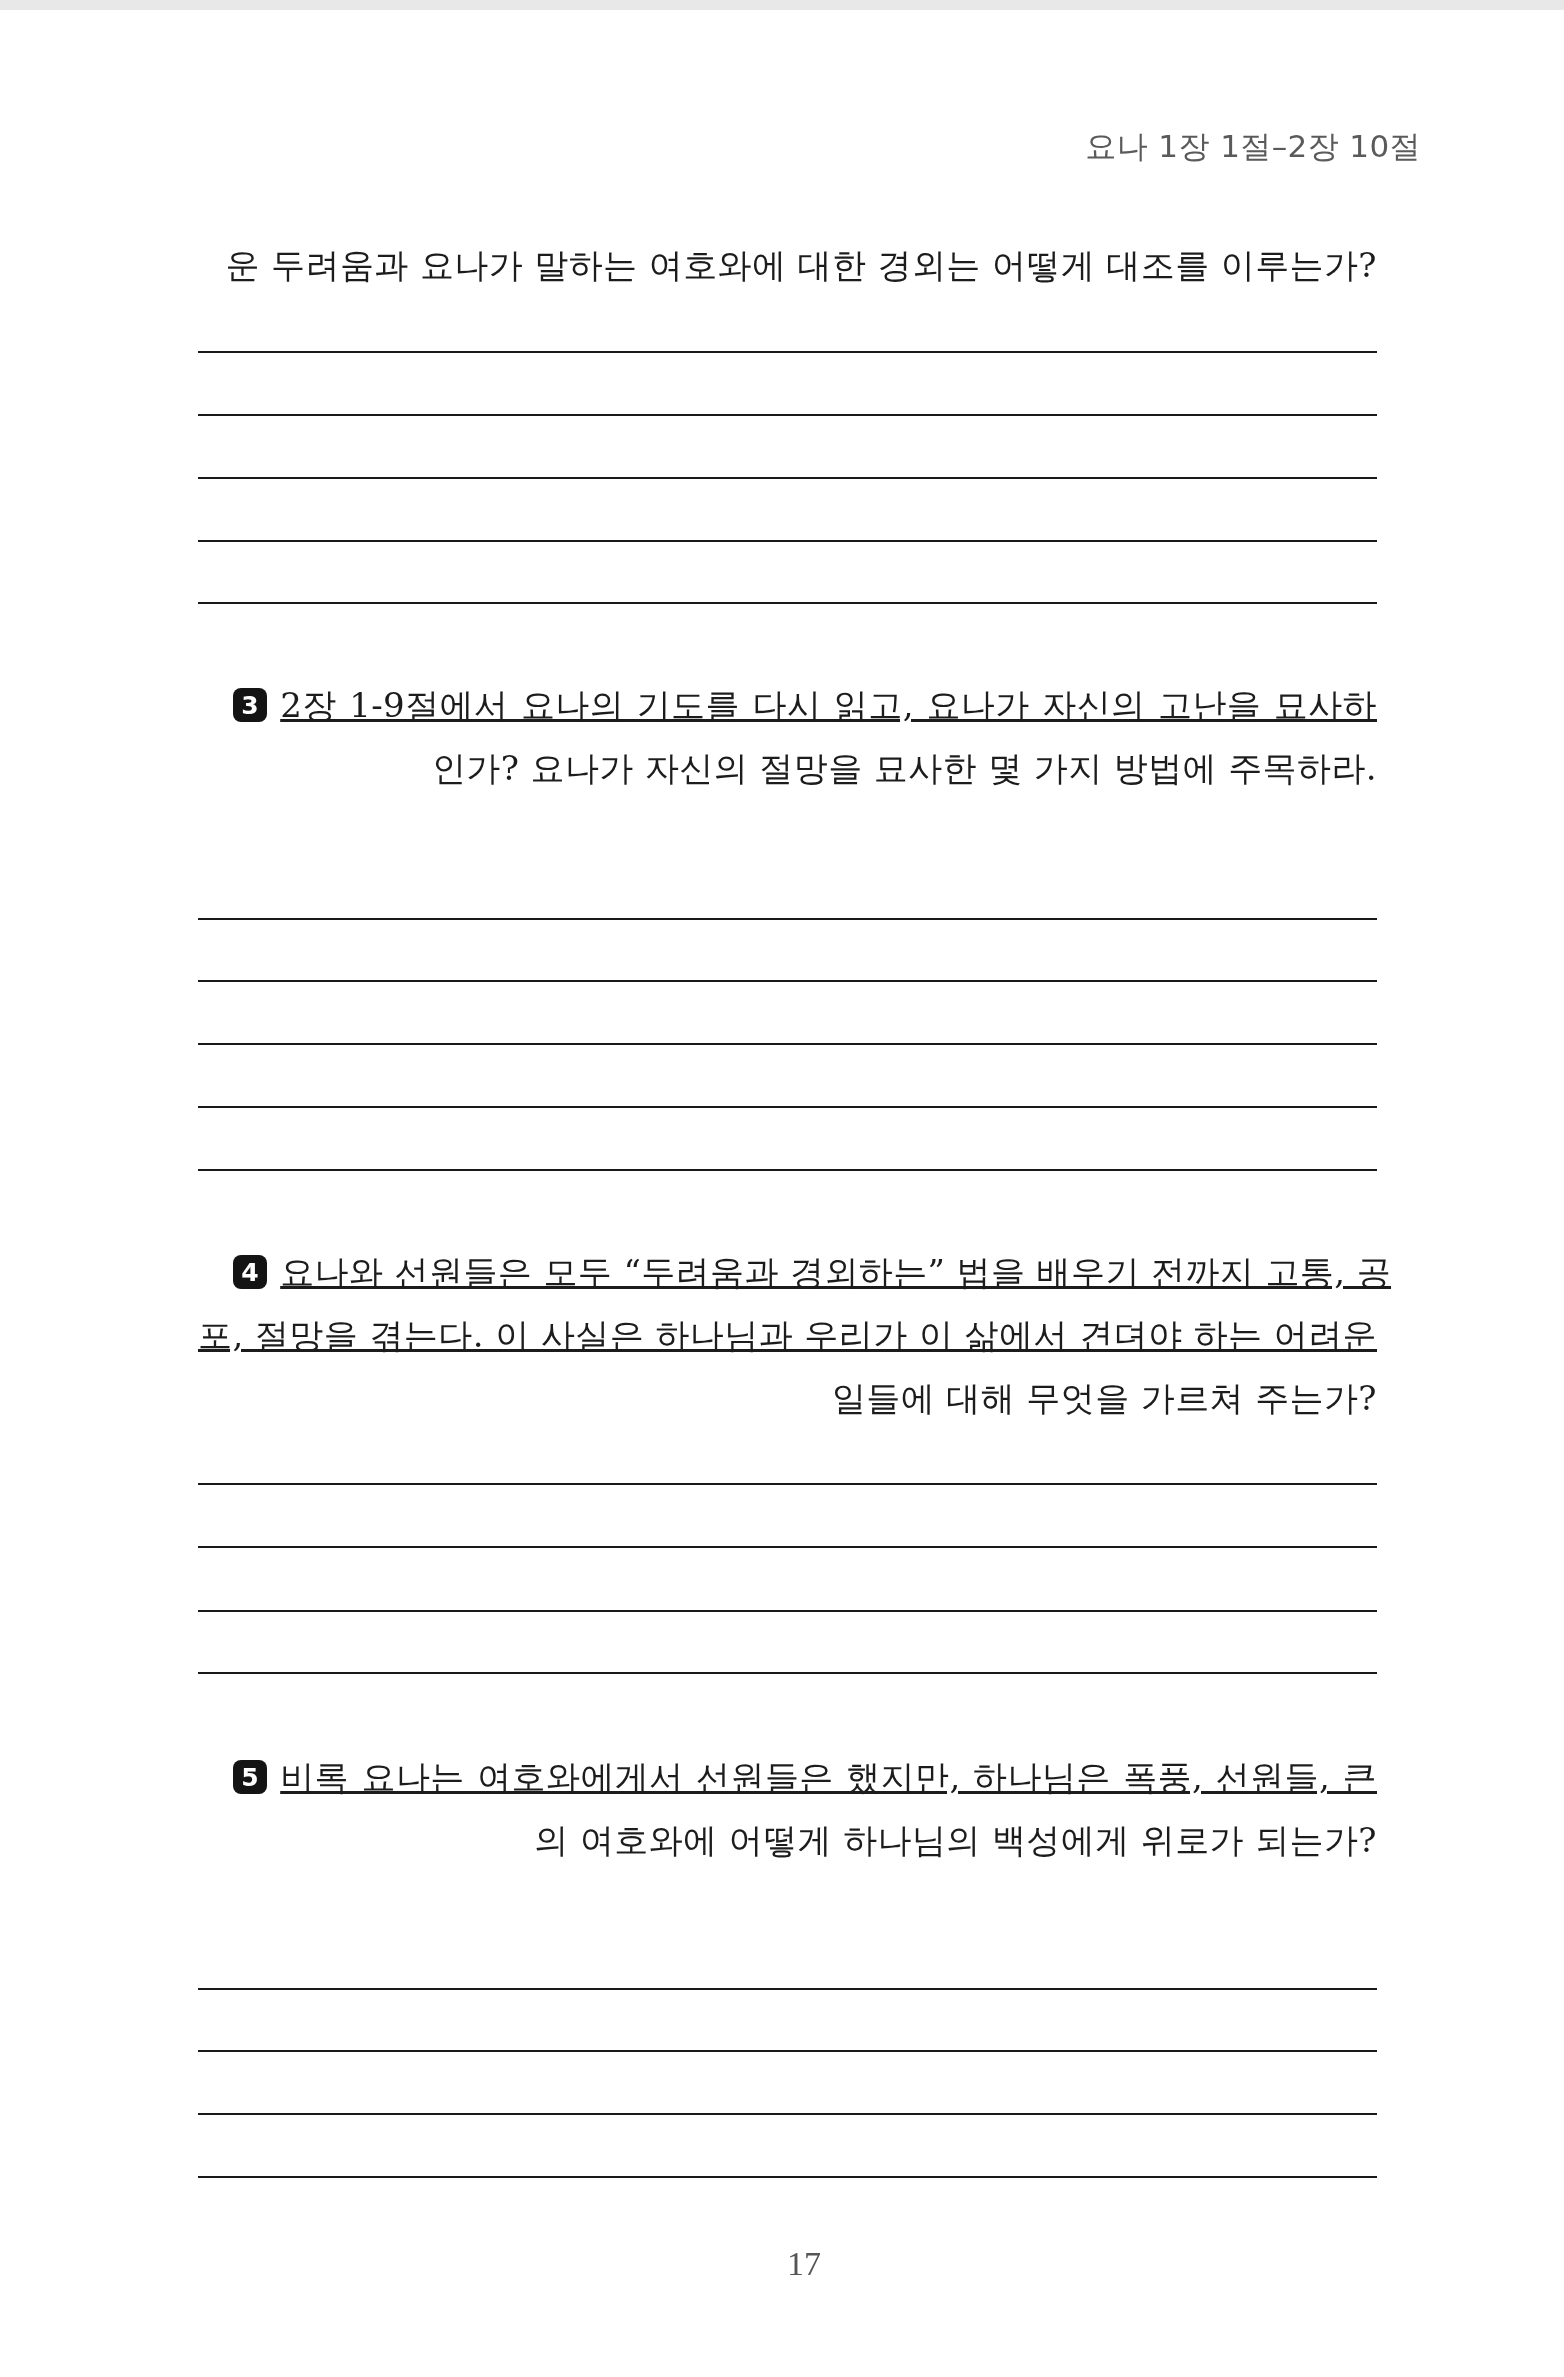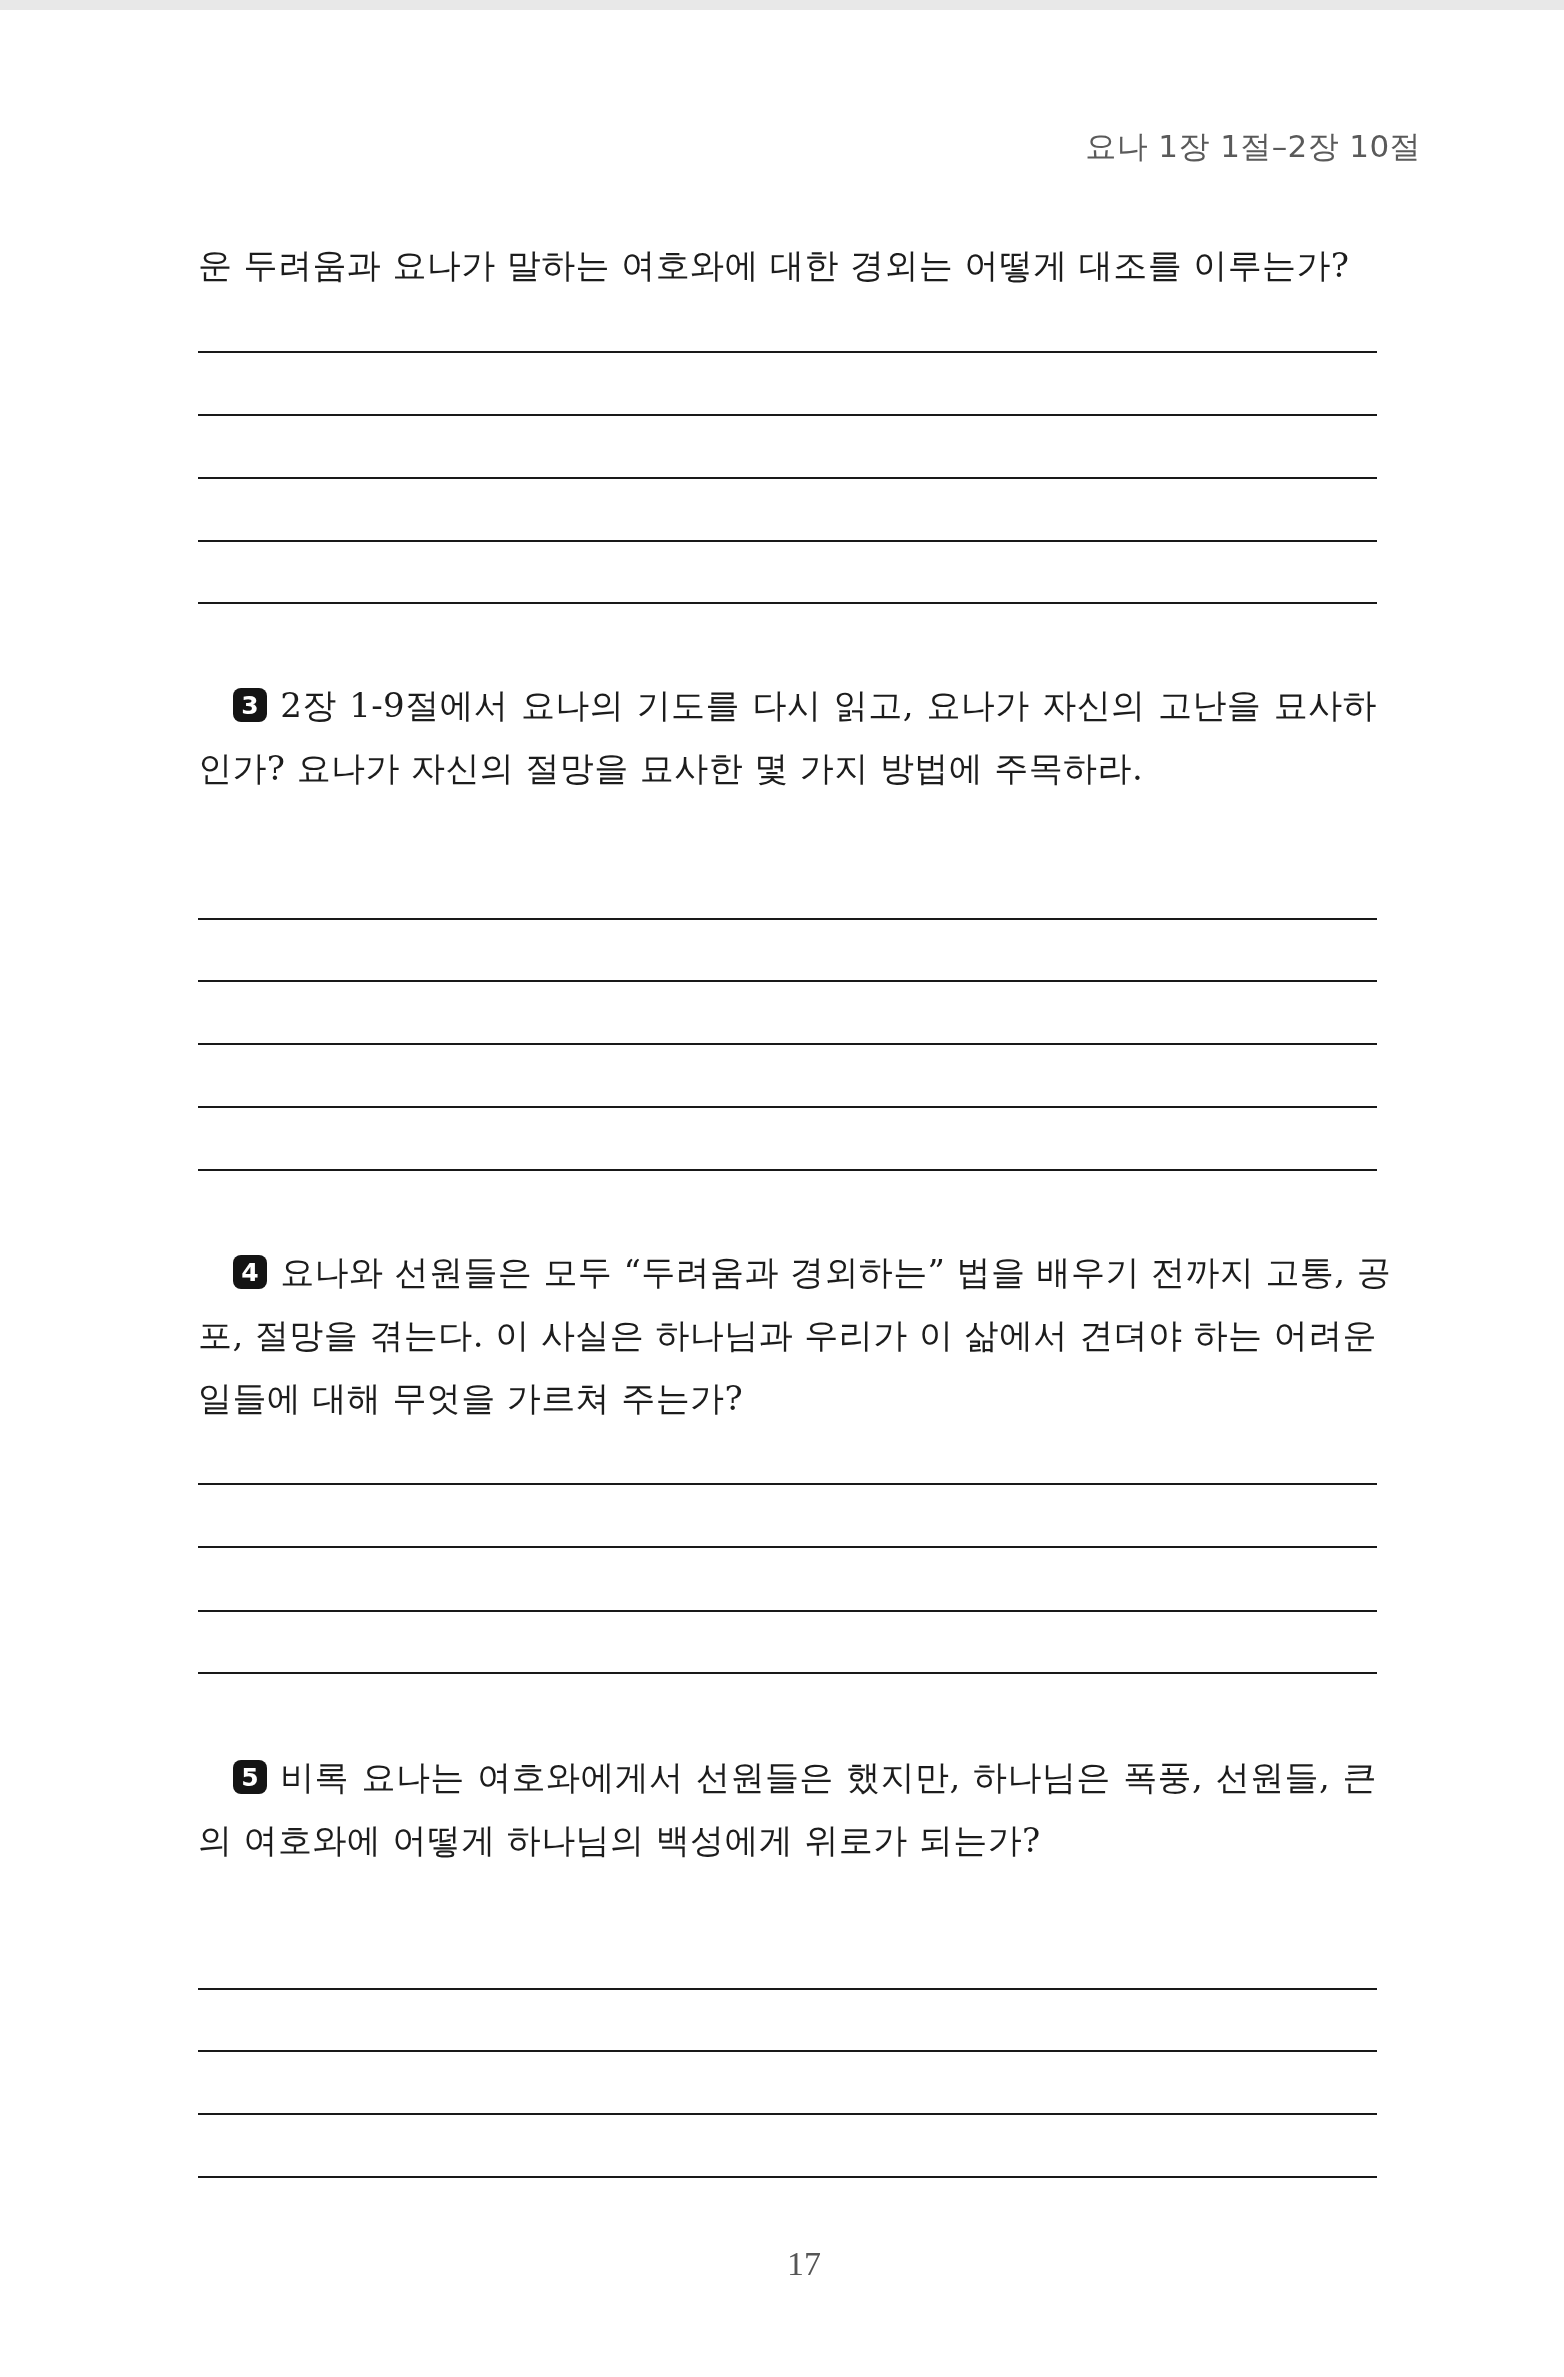--- a/index.html
+++ b/index.html
@@ -23,22 +23,22 @@
     letter-spacing:0.4px;
   }
   
   .para {
     position:absolute;
     left:198px; width:1179px;
     font-size:34px;
     line-height:63px;
     letter-spacing:0.4px;
   }
-  .pline { height:63px; white-space:nowrap; }
-  .pline.jl { text-align:justify; text-align-last:justify; }
+  .pline { height:63px; white-space:nowrap;text-align:right; }
+  .pline.jl { text-align:justify; text-align-last:justify;text-decoration:underline; }
   .pline.first { padding-left:35px; }
   
   .badge {
     display:inline-flex;
     align-items:center; justify-content:center;
     width:34px; height:34px;
     border-radius:8px;
     background:#141414;
     color:#ffffff;
     font-family:"DejaVu Sans","Liberation Sans",sans-serif;

